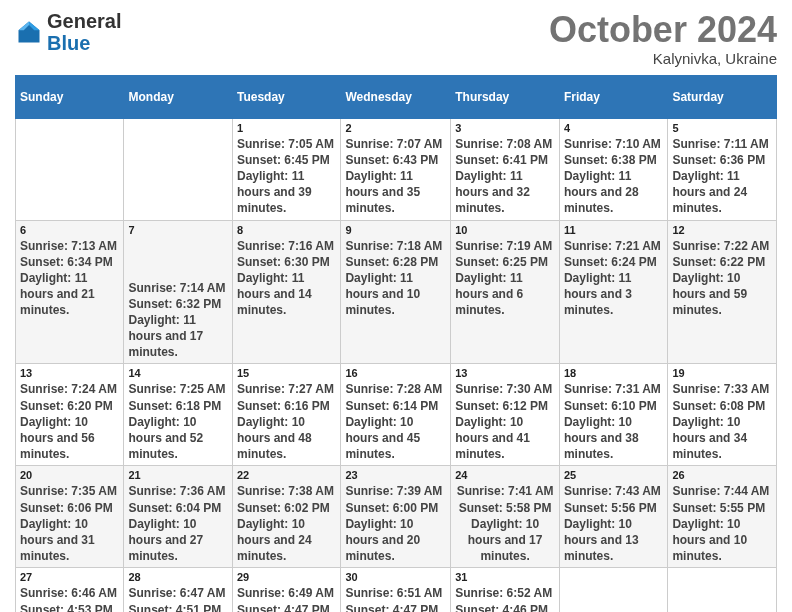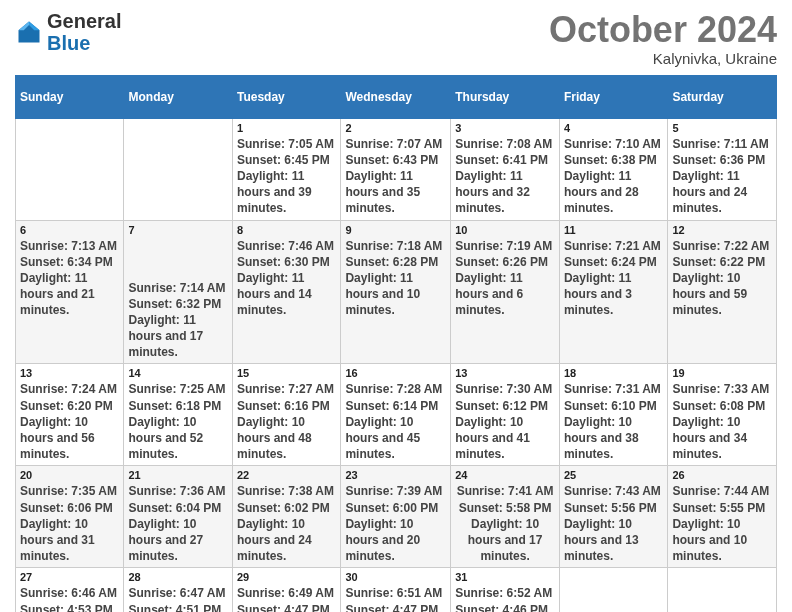--- a/index.html
+++ b/index.html
@@ -172,34 +172,34 @@
 Daylight: 11 hours and 21 minutes.</div>
           </td>
           <td>
             <span class="day-number">7</span>
             <div class="day-info" style="white-space: pre-line; margin-top: 44px;">Sunrise: 7:14 AM
 Sunset: 6:32 PM
 Daylight: 11 hours and 17 minutes.</div>
           </td>
           <td>
             <span class="day-number">8</span>
-            <div class="day-info" style="white-space: pre-line;">Sunrise: 7:46 AM
+            <div class="day-info" style="white-space: pre-line;">Sunrise: 7:16 AM
 Sunset: 6:30 PM
 Daylight: 11 hours and 14 minutes.</div>
           </td>
           <td>
             <span class="day-number">9</span>
             <div class="day-info" style="white-space: pre-line;">Sunrise: 7:18 AM
 Sunset: 6:28 PM
 Daylight: 11 hours and 10 minutes.</div>
           </td>
           <td>
             <span class="day-number">10</span>
             <div class="day-info" style="white-space: pre-line;">Sunrise: 7:19 AM
-Sunset: 6:26 PM
+Sunset: 6:25 PM
 Daylight: 11 hours and 6 minutes.</div>
           </td>
           <td>
             <span class="day-number">11</span>
             <div class="day-info" style="white-space: pre-line;">Sunrise: 7:21 AM
 Sunset: 6:24 PM
 Daylight: 11 hours and 3 minutes.</div>
           </td>
           <td>
             <span class="day-number">12</span>

